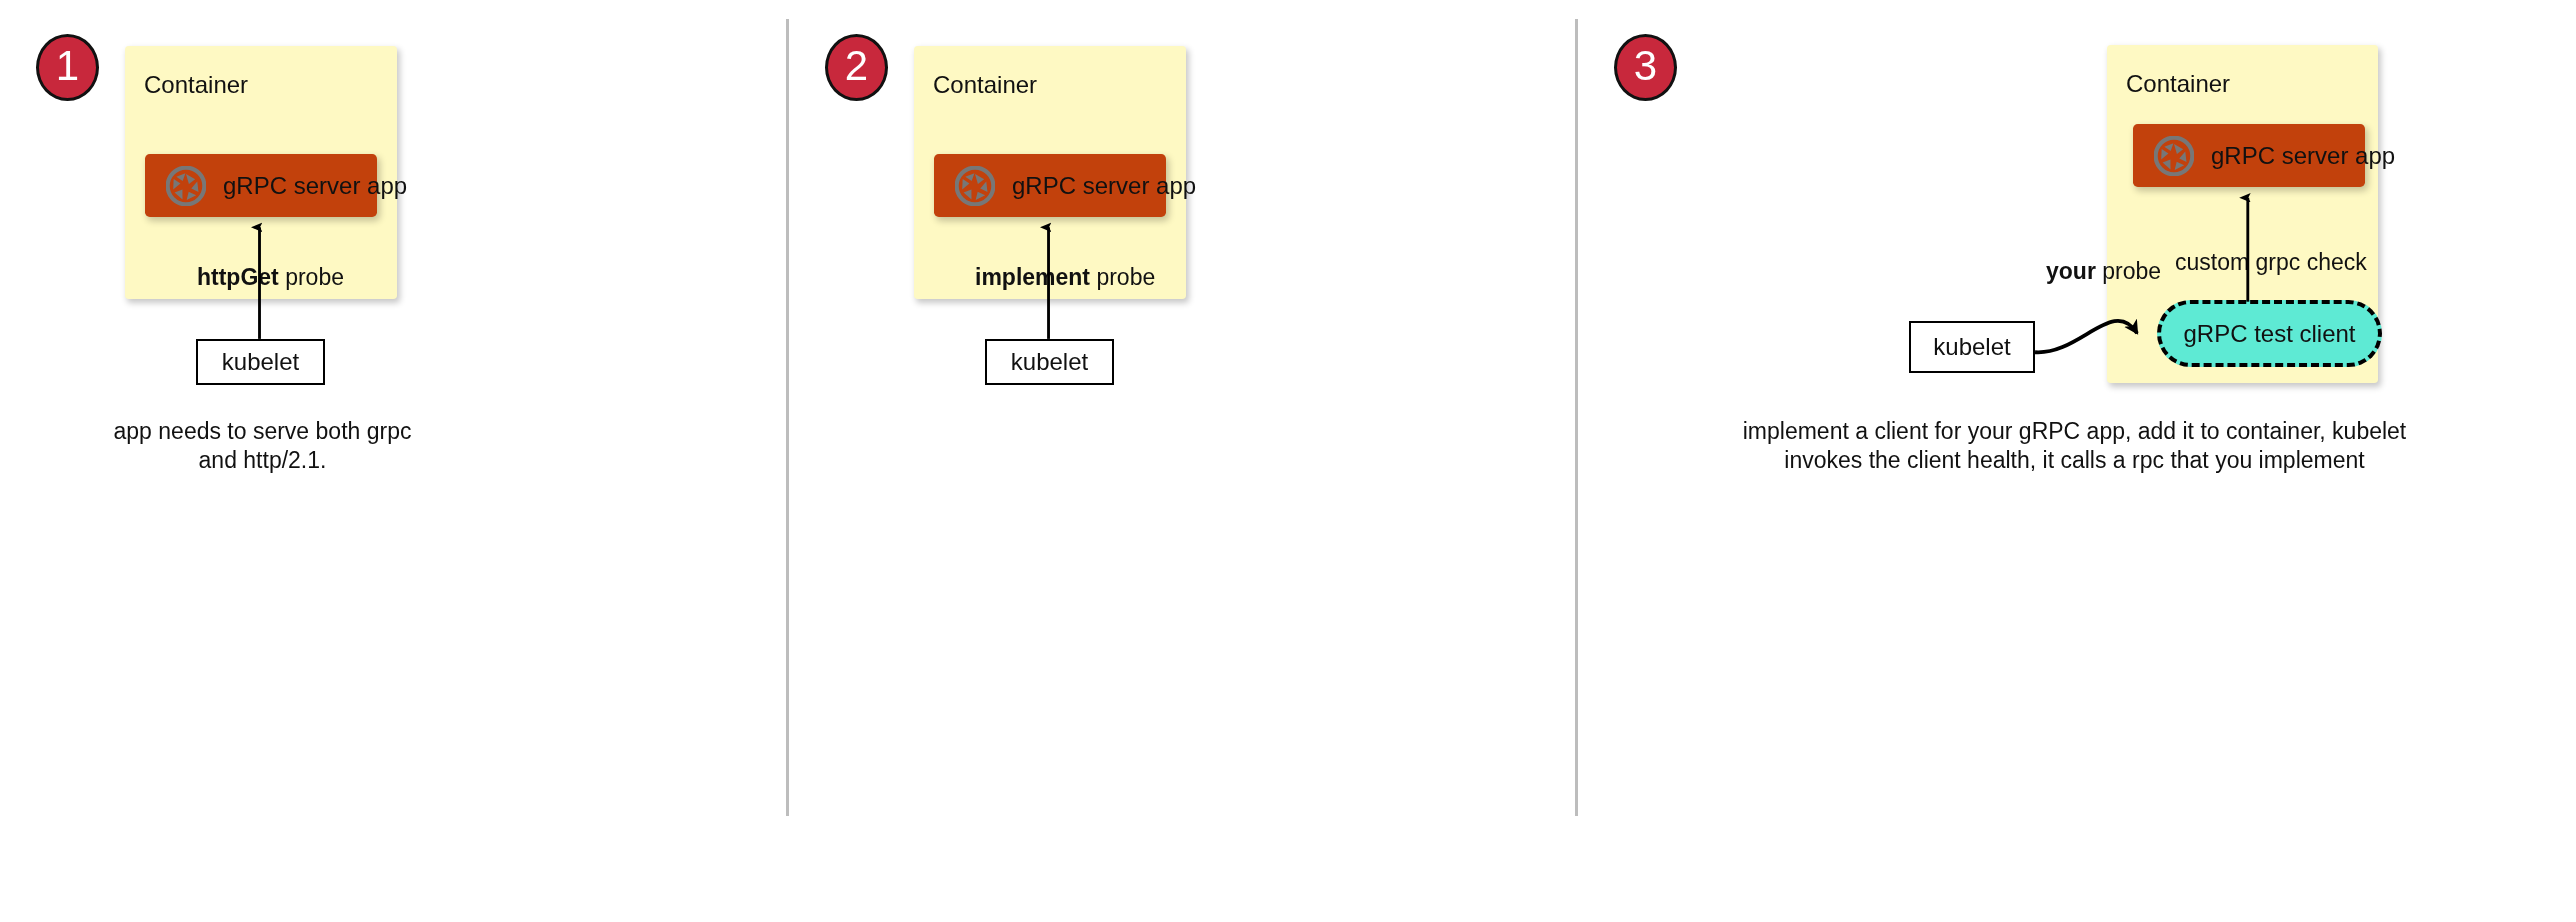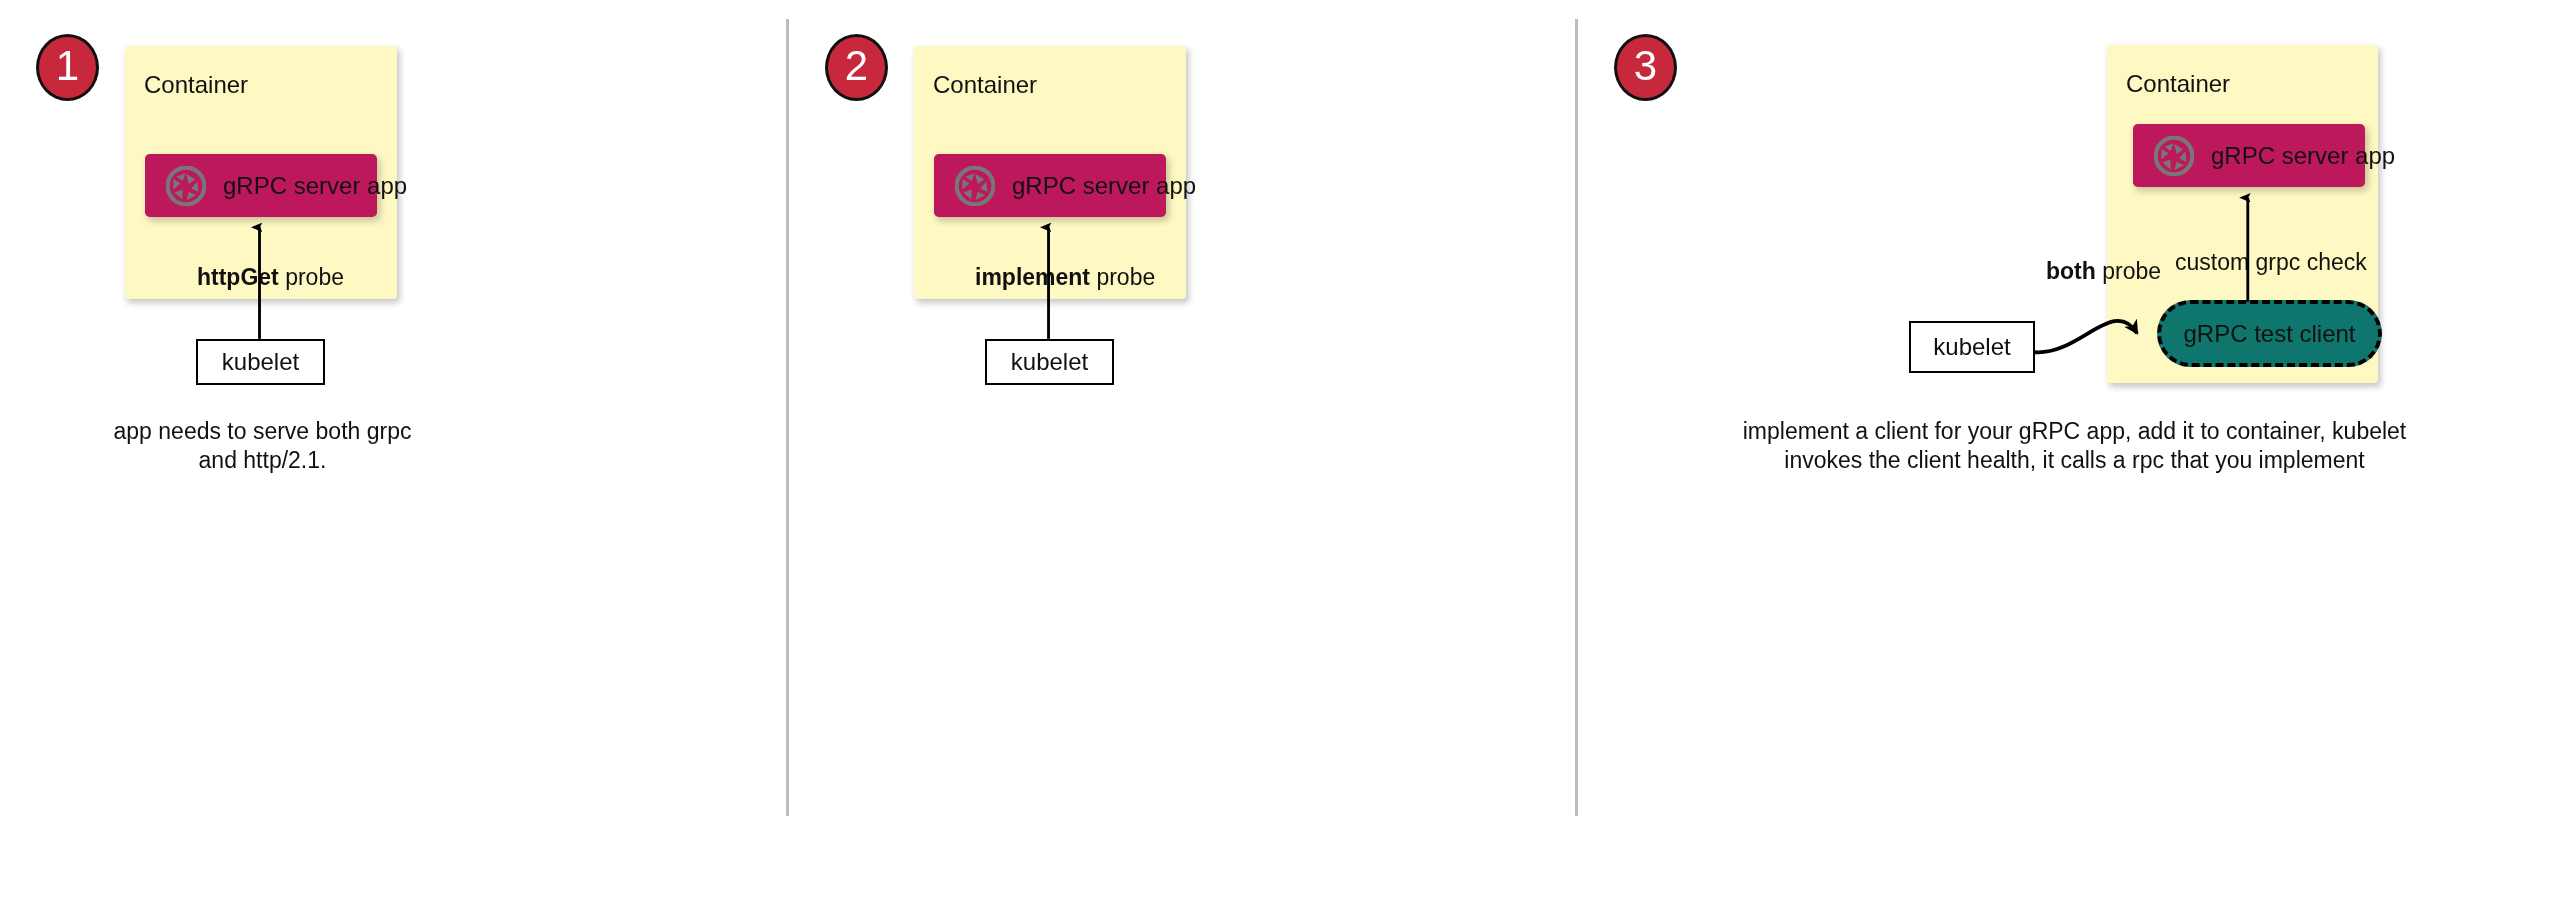--- a/index.html
+++ b/index.html
@@ -56,21 +56,21 @@
     position:absolute;
     left:19px;top:25px;
     font-size:24px;
     color:#111;
     white-space:nowrap;
   }
 
   
   .app-card{
     position:absolute;
-    background:#be185d;
+    background:#c2410c;
     border-radius:4.8px;
     box-shadow:2.9px 3.8px 7.6px rgba(0,0,0,0.22);
     display:flex;align-items:center;
     padding-left:21px;
     box-sizing:border-box;
   }
   .app-card .label{
     font-size:24px;
     color:#111;
     margin-left:17px;
@@ -85,21 +85,21 @@
     border:2.9px solid #000000;
     box-sizing:border-box;
     display:flex;align-items:center;justify-content:center;
     font-size:24px;
     color:#111;
   }
 
   
   .client-box{
     position:absolute;
-    background:#0f766e;
+    background:#5eead4;
     border:4.8px dashed #000000;
     border-radius:40px;
     box-sizing:border-box;
     display:flex;align-items:center;justify-content:center;
     font-size:24px;
     color:#111;
   }
 
   
   .svg-layer{
@@ -229,21 +229,21 @@
         </g>
       </svg>
       <span class="label">gRPC server app</span>
     </div>
 
     <div class="kubelet-box" style="left:331px;top:321px;width:126px;height:52px;">
       <span>kubelet</span>
     </div>
 
     <div class="edge-label" style="left:468px;top:258px;">
-      <b>both</b><span> probe</span>
+      <b>your</b><span> probe</span>
     </div>
 
     <div class="edge-label" style="left:597px;top:249px;">custom grpc check</div>
 
     <div class="client-box" style="left:579px;top:300px;width:225px;height:67px;">
       <span>gRPC test client</span>
     </div>
 
     <div class="caption" style="left:134px;top:417px;width:725px;">implement a client for your gRPC app, add it to container, kubelet invokes the client health, it calls a rpc that you implement</div>
   </div>

